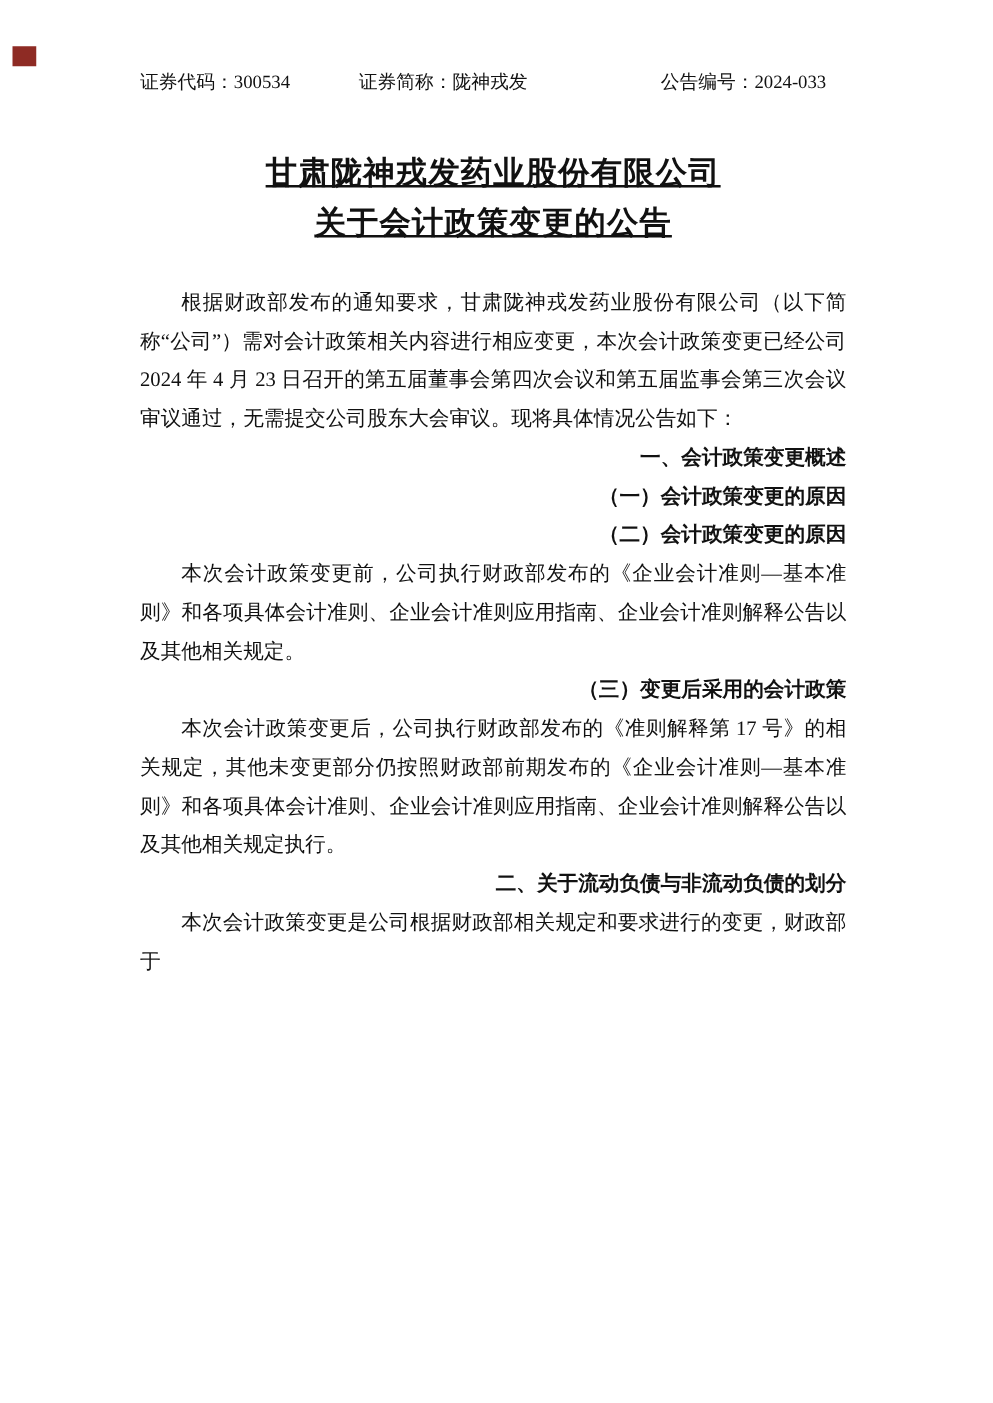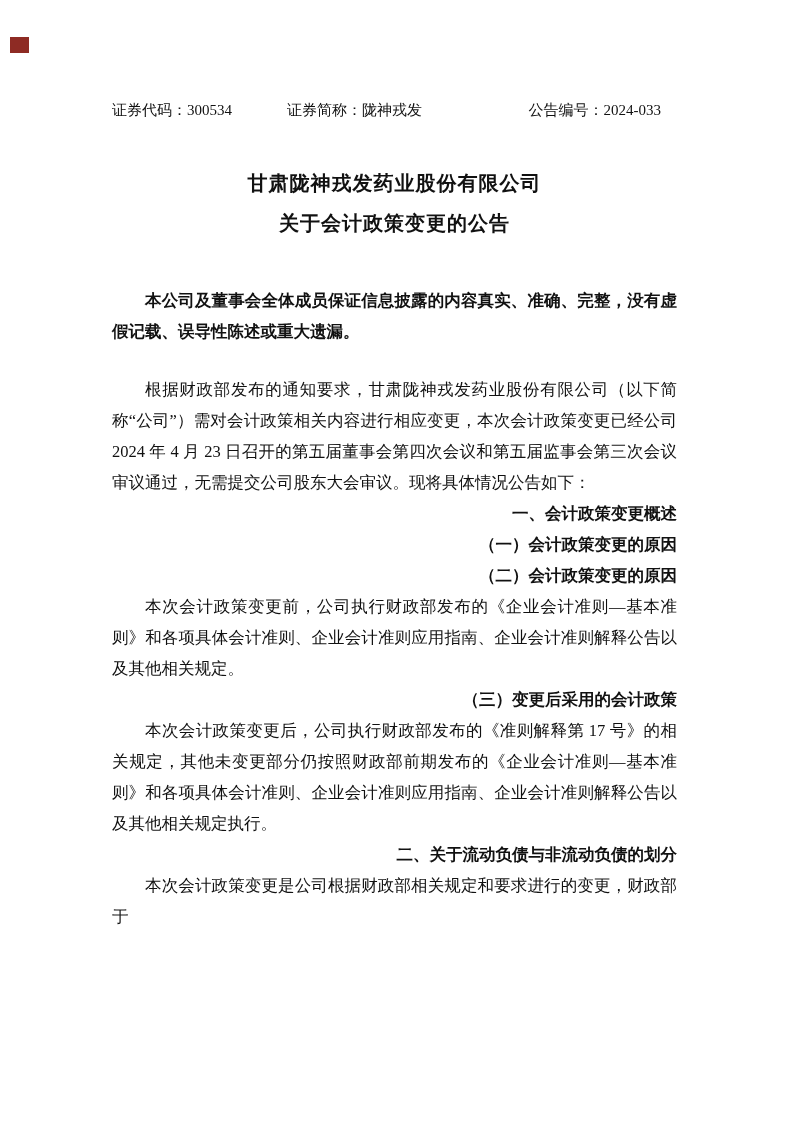--- a/index.html
+++ b/index.html
@@ -22,36 +22,37 @@
     background: #8e2b24;
   }
   .content {
     position: absolute;
     left: 112px;
     top: 0;
     width: 565px;
   }
   .doc-header {
     position: relative;
-    margin-top: 100px;
+    margin-top: 56px;
     height: 21px;
     font-size: 15px;
     line-height: 21px;
     white-space: nowrap;
   }
   .doc-header .code { position: absolute; left: 0; top: 0; }
   .doc-header .shortname { position: absolute; left: 175px; top: 0; }
   .doc-header .announce-no { position: absolute; right: 16px; top: 0; }
   .title-block {
     margin-top: 42px;
     text-align: center;
     font-weight: bold;
-    font-size: 20px;
+    font-size: 25px;
     line-height: 40px;
     letter-spacing: 1px;
+    text-decoration: underline;
   }
   .disclaimer {
     margin-top: 42px;
     font-weight: bold;
     font-size: 16.5px;
     line-height: 31px;
     text-indent: 2em;
     text-align: justify;
   }
   .para {
@@ -82,21 +83,20 @@
       <span class="code">证券代码：300534</span>
       <span class="shortname">证券简称：陇神戎发</span>
       <span class="announce-no">公告编号：2024-033</span>
     </div>
 
     <div class="title-block">
       <div>甘肃陇神戎发药业股份有限公司</div>
       <div>关于会计政策变更的公告</div>
     </div>
 
-    <div class="disclaimer">本公司及董事会全体成员保证信息披露的内容真实、准确、完整，没有虚假记载、误导性陈述或重大遗漏。</div>
 
     <div class="para first">根据财政部发布的通知要求，甘肃陇神戎发药业股份有限公司（以下简称“公司”）需对会计政策相关内容进行相应变更，本次会计政策变更已经公司 2024 年 4 月 23 日召开的第五届董事会第四次会议和第五届监事会第三次会议审议通过，无需提交公司股东大会审议。现将具体情况公告如下：</div>
 
     <div class="heading">一、会计政策变更概述</div>
 
     <div class="heading">（一）会计政策变更的原因</div>
 
     <div class="heading">（二）会计政策变更的原因</div>
     <div class="para">本次会计政策变更前，公司执行财政部发布的《企业会计准则—基本准则》和各项具体会计准则、企业会计准则应用指南、企业会计准则解释公告以及其他相关规定。</div>
 

